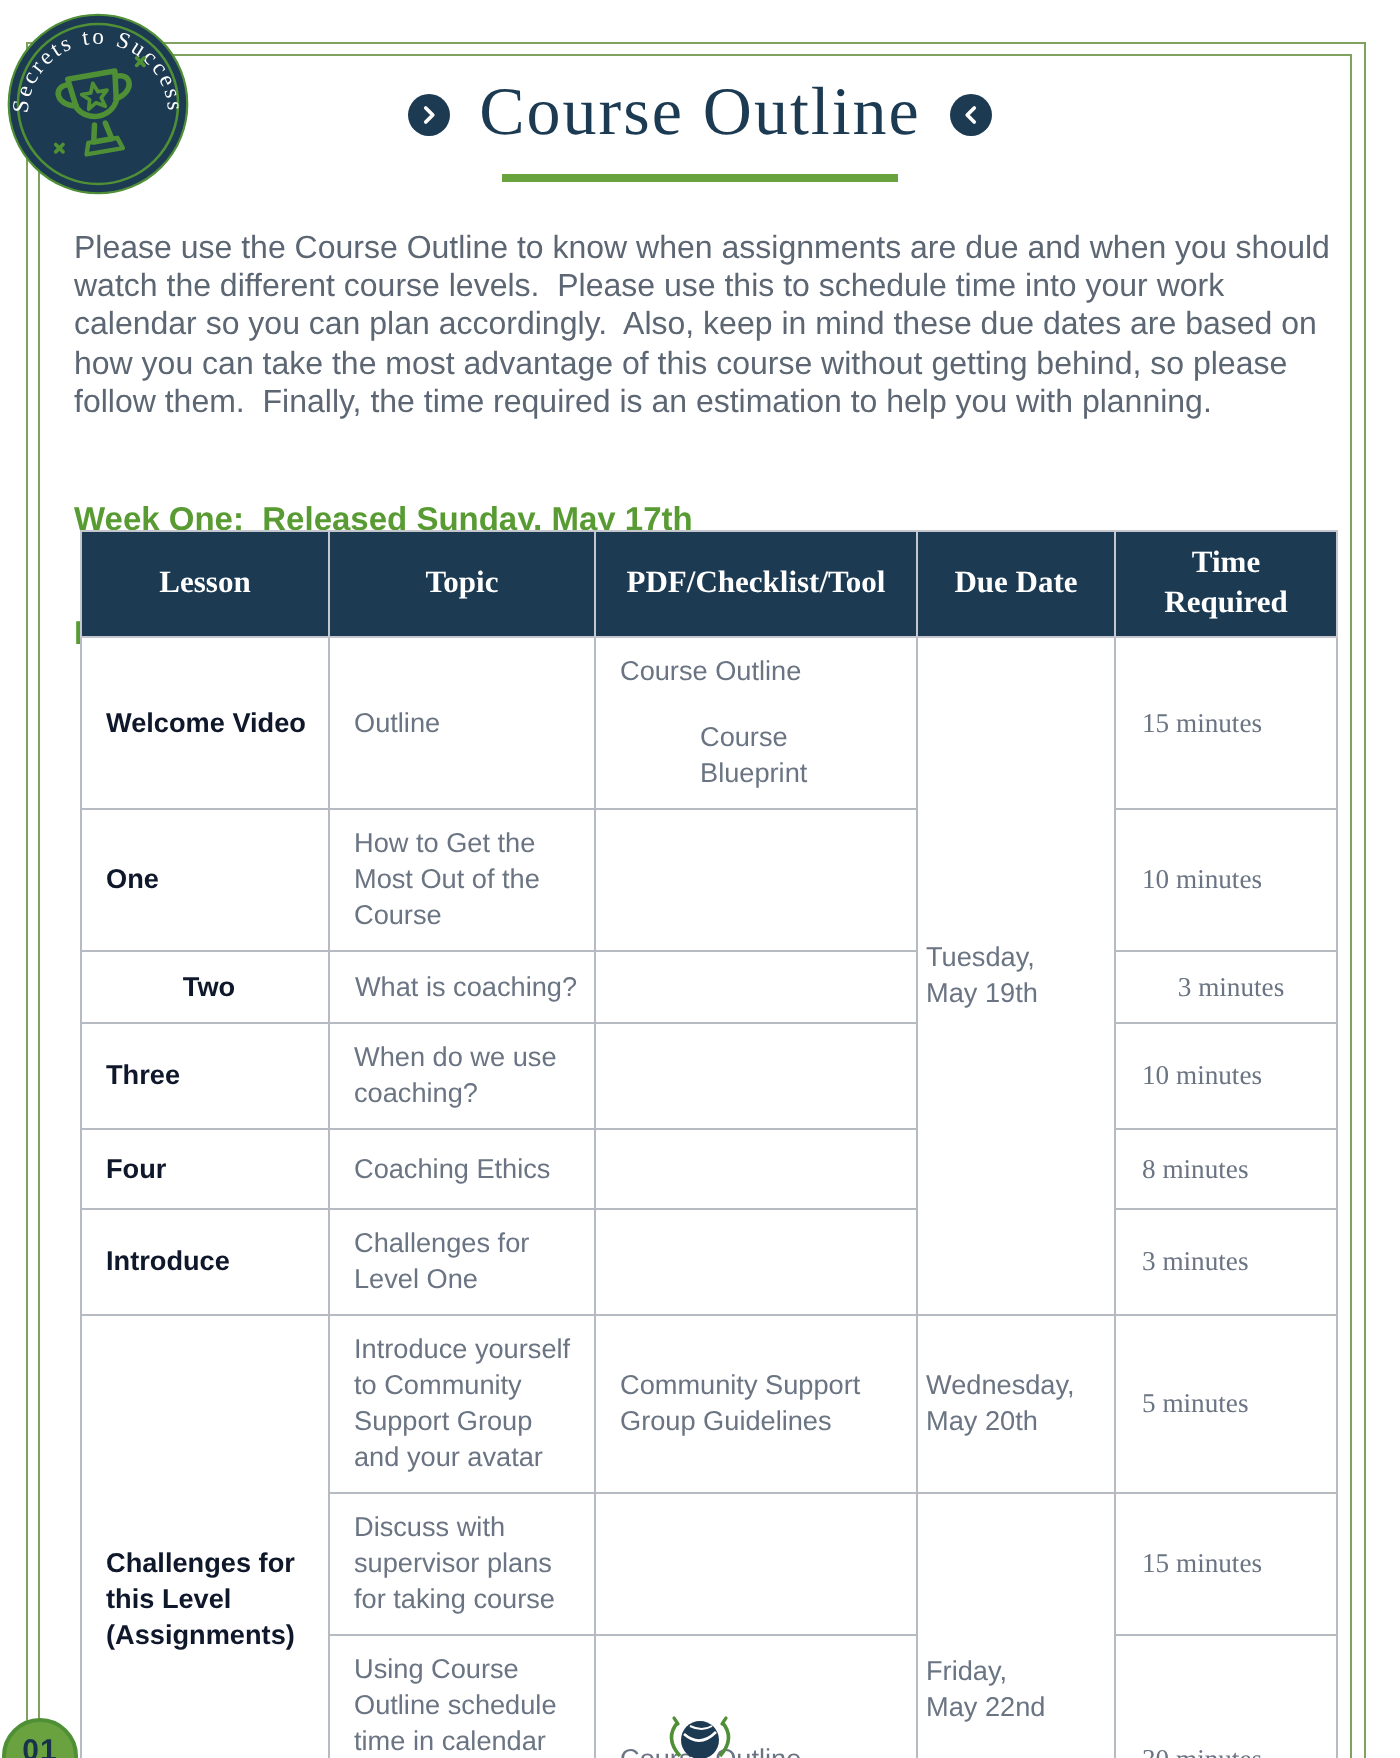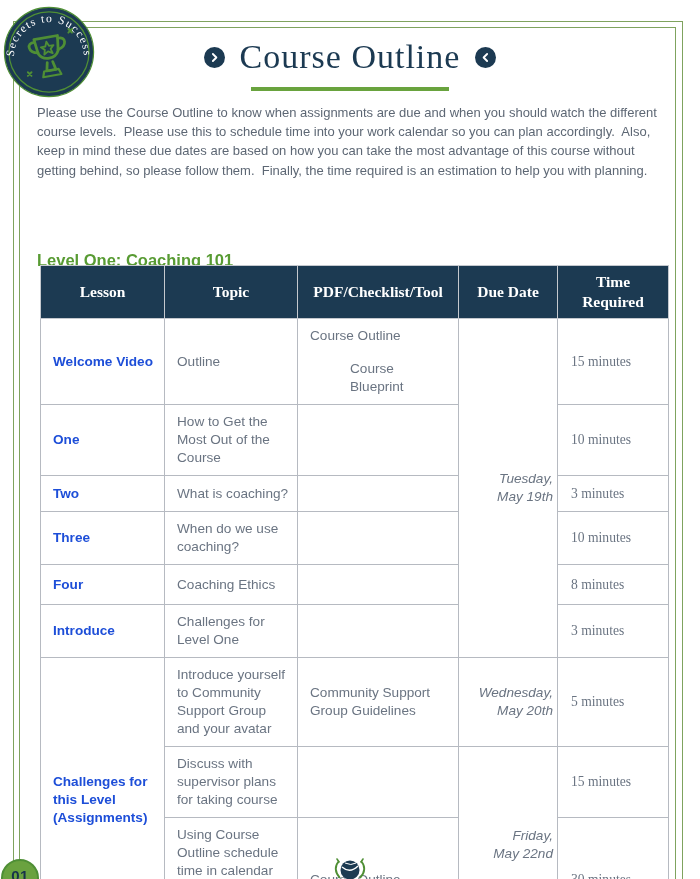--- a/index.html
+++ b/index.html
@@ -27,47 +27,47 @@
   .page-title {
     font-family:"Liberation Serif", serif; font-size:34px; color:#1c3a52;
     letter-spacing:1px; font-weight:400; line-height:1;
   }
   .title-underline {
     position:absolute; top:87px; left:50%; transform:translateX(-50%);
     width:198px; height:4px; background:#69a33e; z-index:2;
   }
 
   .intro {
-    position:absolute; left:37px; top:103px; width:631px; z-index:2;
-    font-size:13px; line-height:19.2px; color:#5d6774; white-space:pre-wrap;
+    position:absolute; left:37px; top:115px; width:631px; z-index:2;
+    font-size:16px; line-height:19.2px; color:#5d6774; white-space:pre-wrap;
   }
   .week-head {
     position:absolute; left:37px; top:213px; z-index:2;
     font-size:16.5px; line-height:19px; font-weight:700; color:#589b33; white-space:pre-wrap;
   }
 
   table.outline {
     position:absolute; left:40px; top:265px; z-index:2;
     width:628px; border-collapse:collapse; table-layout:fixed;
   }
   .outline th {
     background:#1c3a52; color:#ffffff; font-family:"Liberation Serif", serif;
     font-weight:600; font-size:15.5px; text-align:center; height:53px;
     border:1px solid #c4c8ce; padding:2px 6px; line-height:1.3;
   }
   .outline td {
     border:1px solid #b6bac1; vertical-align:middle;
     font-size:13.6px; line-height:18px; color:#6a7482;
     padding:8px 8px 8px 12px; background:#fff;
   }
-  .outline td.lesson { font-weight:700; color:#1d4ed8; }
-  .outline td.due   { text-align:right; white-space:pre-line; padding:0 4px;font-style:italic; }
+  .outline td.lesson { font-weight:700; color:#0f172a; }
+  .outline td.due   { text-align:left; white-space:pre-line; padding:0 4px; }
   .outline td.time  { padding-left:13px;font-family:Liberation Serif, serif; }
   .outline td.pdf .gap { margin-top:15px;margin-left:40px; }
-  tr.r0 { height:69px; }  tr.r1 { height:57px; }  tr.r2 { height:36px; }
+  tr.r0 { height:69px; }  tr.r1 { height:57px; }  tr.r2 { height:36px;text-align:center; }
   tr.r3 { height:42px; }  tr.r4 { height:40px;margin-left:34px; }  tr.r5 { height:41px; }
   tr.r6 { height:85px; }  tr.r7 { height:65px; }  tr.r8 { height:101px; }
 
   .globe { position:absolute; left:325px; top:856px; z-index:3; }
   .page-badge {
     position:absolute; left:1px; top:859px; width:38px; height:38px; z-index:6;
     border-radius:50%; background:#6aa23f; border:2px solid #4f8f35;
     display:flex; justify-content:center; align-items:flex-start;
   }
   .page-badge span {
@@ -116,20 +116,21 @@
       <svg viewBox="0 0 24 24">
           <polyline points="15,5.5 8.5,12 15,18.5" fill="none" stroke="#ffffff" stroke-width="3.4" stroke-linecap="round" stroke-linejoin="round"></polyline>
         </svg>
     </span>
   </div>
   <div class="title-underline"></div>
 
   <div class="intro">Please use the Course Outline to know when assignments are due and when you should watch the different course levels.  Please use this to schedule time into your work calendar so you can plan accordingly.  Also, keep in mind these due dates are based on how you can take the most advantage of this course without getting behind, so please follow them.  Finally, the time required is an estimation to help you with planning.</div>
 
   <div class="week-head">
+    <div>Week One:  Released Sunday, May 17th</div>
     <div>Level One: Coaching 101</div>
   </div>
 
   <table class="outline">
     <colgroup>
       <col style="width:124px">
         <col style="width:133px">
         <col style="width:161px">
       <col style="width:99px">
         <col style="width:111px">

